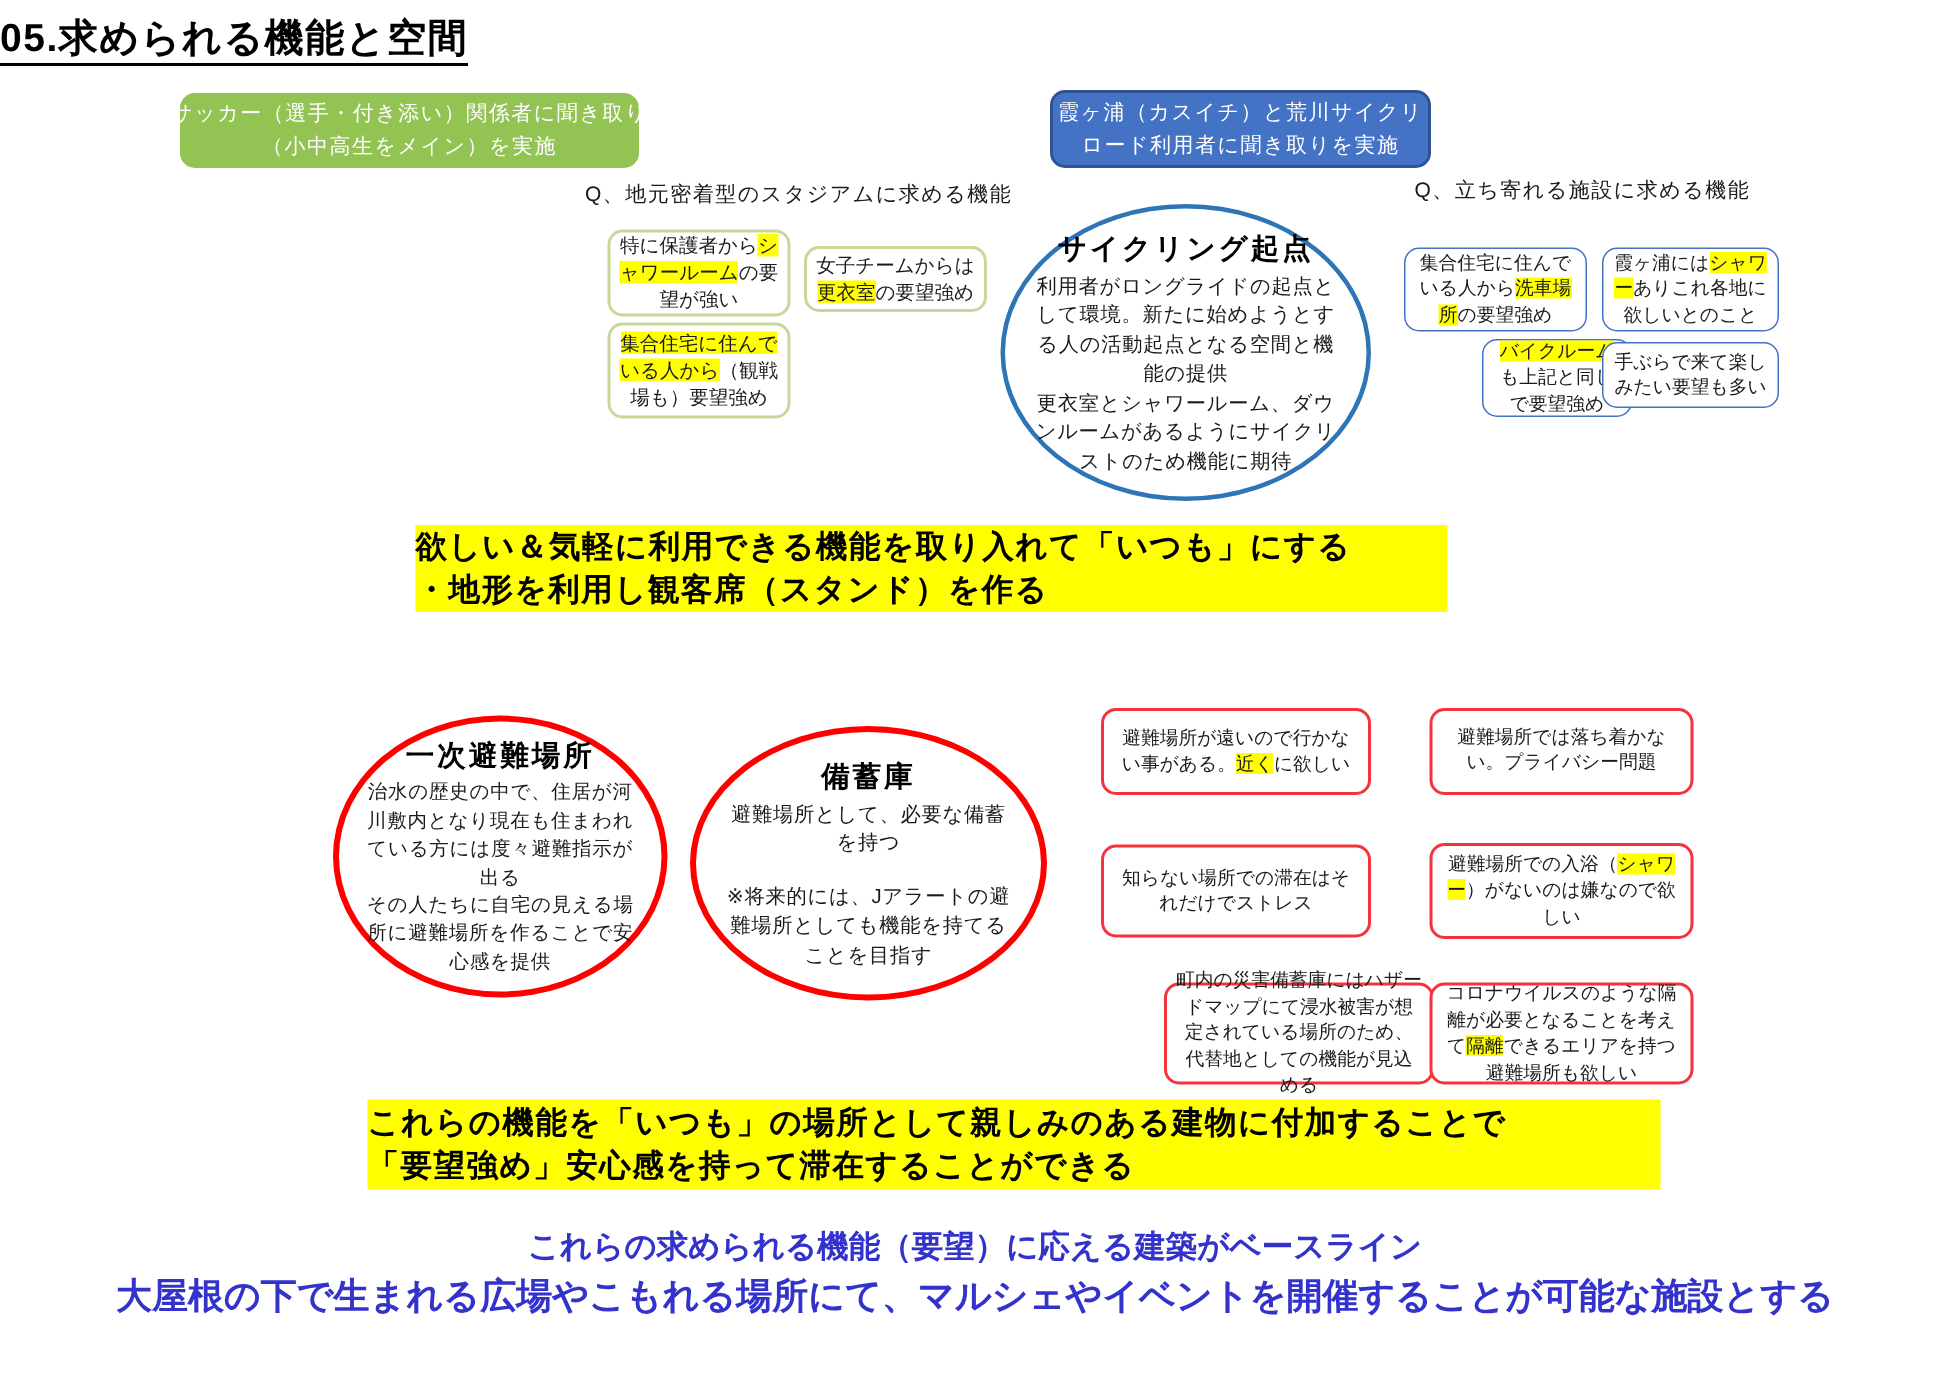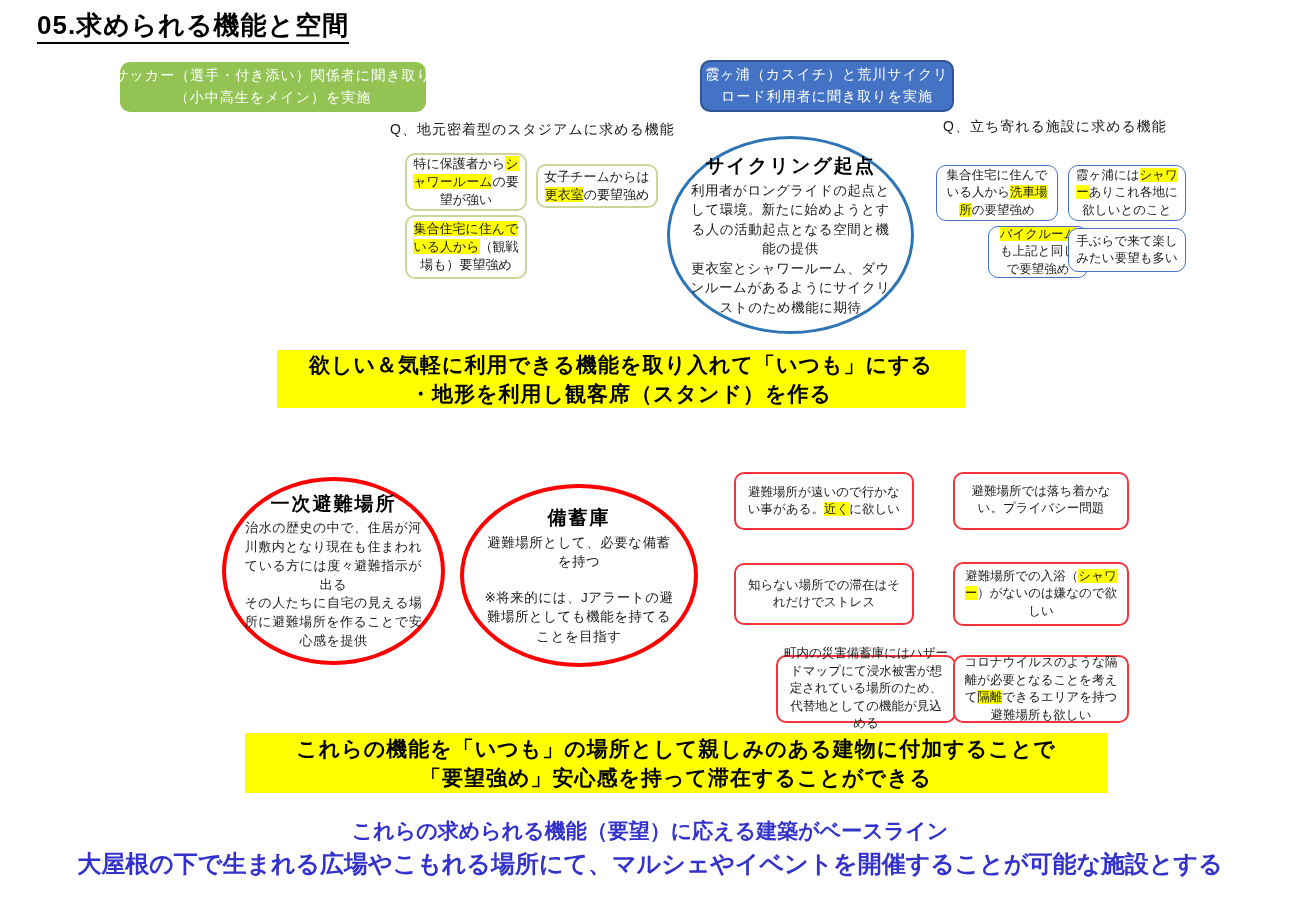--- a/index.html
+++ b/index.html
@@ -38,34 +38,34 @@
     display:flex;align-items:center;justify-content:center;text-align:center;
     padding:4px 6px;line-height:1.4;color:#1a1a1a;}
   .note.green-b{border:2px solid #c9d79b;font-size:13px;}
   .note.blue-b{border:1.5px solid #4472c4;font-size:12.5px;}
   .note.red-b{border:2px solid #f4333c;font-size:12.5px;}
   .note > span{display:inline;}
   .hl{background:#ffff00;}
 
   
   .banner{background:#ffff00;color:#000;font-weight:bold;text-align:center;
-    display:flex;flex-direction:column;align-items:center;justify-content:center;
+    display:flex;flex-direction:column;align-items:flex-start;justify-content:center;
     font-size:21px;line-height:1.4;letter-spacing:1px;}
 
   
   .conclusion{width:100%;text-align:center;color:#3333cc;font-weight:bold;white-space:nowrap;}
   .conclusion.c1{font-size:21px;}
   .conclusion.c2{font-size:24px;}
 </style>
 </head>
 <body>
 
 <div id="page">
 
-  <div class="abs" style="left:0px;top:8px;padding-left:37px;">
+  <div class="abs" style="left:0px;top:8px;">
     <span class="page-title">05.求められる機能と空間</span>
   </div>
 
   <div class="abs interview green" style="left:120px;top:62px;width:306px;height:50px;">
     <div class="l1">サッカー（選手・付き添い）関係者に聞き取り</div>
     <div>（小中高生をメイン）を実施</div>
   </div>
 
   <div class="abs interview blue" style="left:700px;top:60px;width:250px;height:48px;">
     <div>霞ヶ浦（カスイチ）と荒川サイクリ</div>

